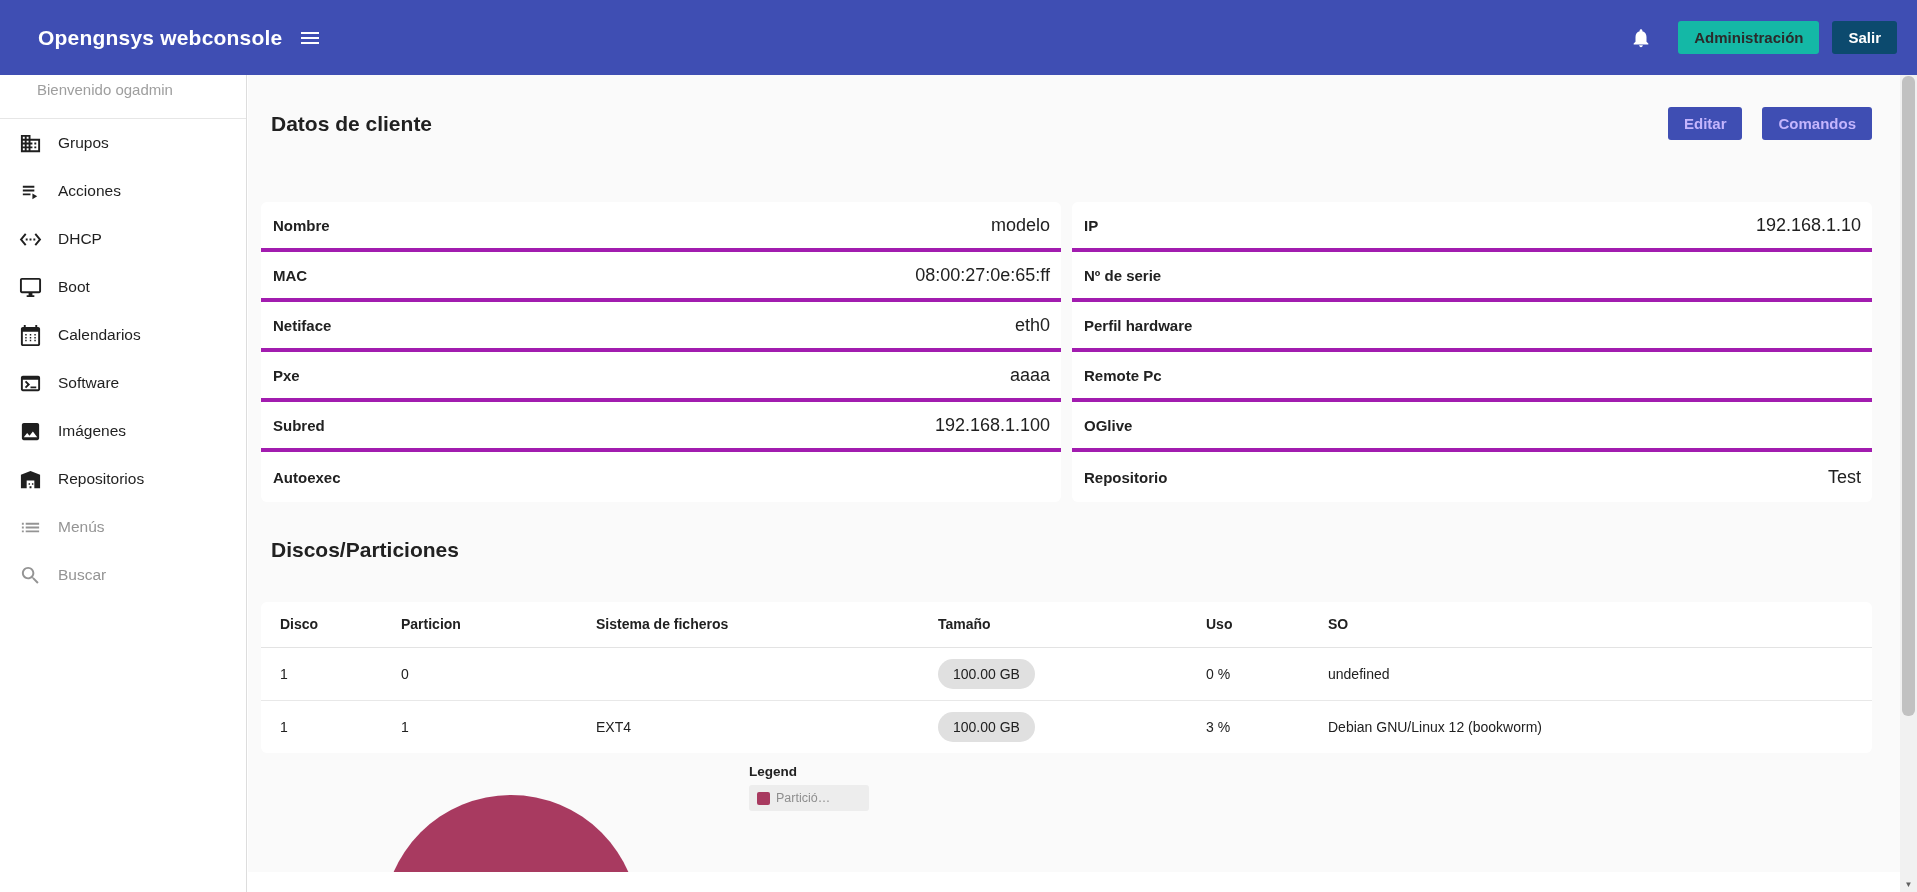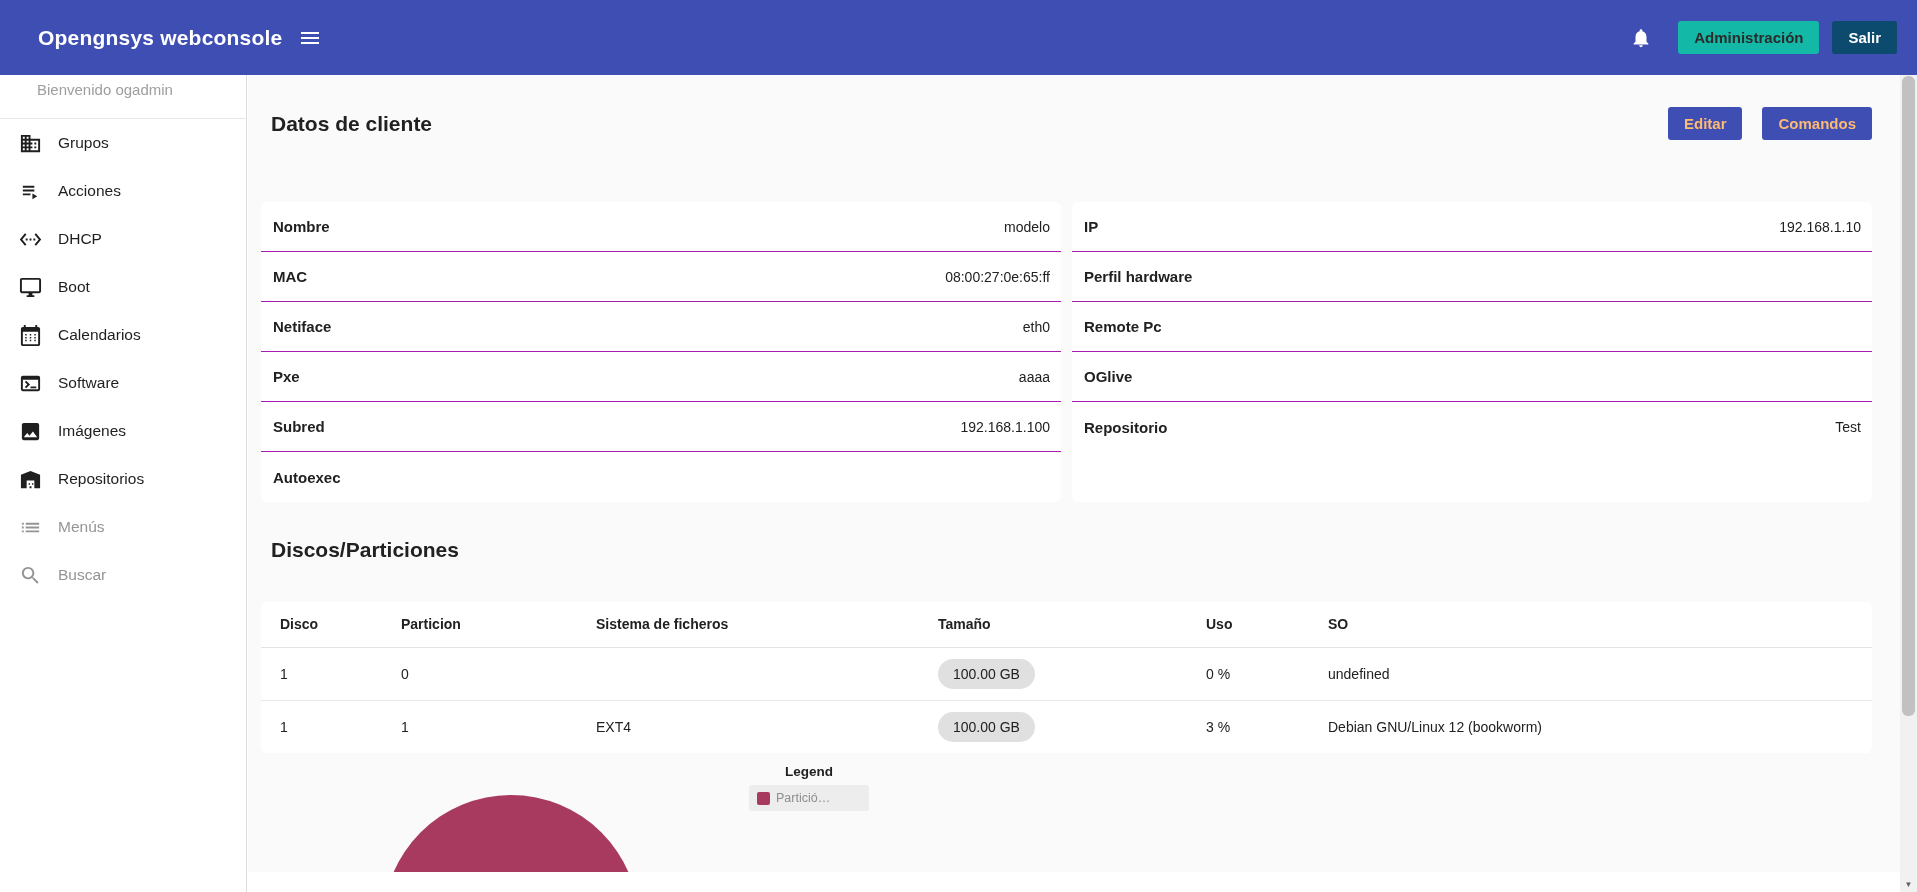--- a/index.html
+++ b/index.html
@@ -10,21 +10,21 @@
   .topbar { position:absolute; left:0; top:0; width:1917px; height:75px;
     background:#3f4eb3; display:flex; align-items:center; padding:0 20px 0 38px; z-index:10; }
   .topbar-title { color:#fff; font-size:21px; font-weight:bold; letter-spacing:.2px; }
   .hamburger { margin-left:16px; color:#fff; cursor:pointer; display:flex; align-items:center; }
   .topbar-spacer { flex:1; }
   .bell { color:#fff; margin-right:26px; cursor:pointer; display:flex; align-items:center; }
   .btn { border:none; border-radius:3px; font-family:inherit; font-weight:bold;
     font-size:15px; height:33px; padding:0 16px; cursor:pointer; }
   .btn-admin { background:#14b8a6; color:#2b2b2b; margin-right:13px; }
   .btn-danger { background:#0c4a6e; color:#fff; }
-  .btn-primary { background:#3f4eb3; color:#fdba74; }
+  .btn-primary { background:#3f4eb3; color:#c4b5fd; }
 
   
   .sidebar { position:absolute; left:0; top:59px; width:247px; height:833px;
     background:#fff; border-right:1px solid #ddd; }
   .welcome { color:#9e9e9e; font-size:15px; padding:22px 0 20px 37px; }
   .side-divider { border-bottom:1px solid #e6e6e6; }
   .side-item { height:48px; display:flex; align-items:center; padding-left:18px; cursor:pointer; }
   .side-item .ic { width:24px; height:24px; display:flex; align-items:center; justify-content:center; }
   .side-item .lbl { margin-left:16px; font-size:15.5px; color:#1f1f1f; }
   .side-item.disabled .lbl { color:#949494; }
@@ -36,43 +36,43 @@
   .main-bg { position:absolute; left:0; top:0; width:1652px; height:813px; background:#fafafa; overflow:hidden; }
   .content { padding:48px 28px 0 13px; }
 
   .page-header { display:flex; align-items:center; height:33px; }
   .page-title { font-size:21px; font-weight:bold; padding-left:10px; }
   .page-actions { margin-left:auto; display:flex; gap:20px; }
 
   .fields { display:grid; grid-template-columns:1fr 1fr; gap:11px; margin-top:62px; }
   .card { background:#fff; border-radius:6px; }
   .frow { height:50px; display:flex; align-items:center; padding:0 11px 0 12px;
-    border-bottom:1px solid #a21caf; }
+    border-bottom:4px solid #a21caf; }
   .frow:last-child { border-bottom:none; }
   .frow .flabel { font-weight:bold; font-size:15px; }
-  .frow .fvalue { margin-left:auto; font-size:14px; }
+  .frow .fvalue { margin-left:auto; font-size:18px; }
 
   .section-title { font-size:21px; font-weight:bold; margin-top:36px; padding-left:10px; }
 
   .ptable-card { margin-top:40px; background:#fff; border-radius:6px; overflow:hidden; }
   table.ptable { width:100%; border-collapse:collapse; table-layout:fixed; }
   .ptable col.c1{width:140px}.ptable col.c2{width:195px}.ptable col.c3{width:342px}
   .ptable col.c4{width:268px}.ptable col.c5{width:122px}
   .ptable th { text-align:left; font-size:14px; font-weight:bold; height:45px;
     border-bottom:1px solid #e3e3e3; }
   .ptable td { height:53px; font-size:14px; border-bottom:1px solid #e8e8e8; }
   .ptable tr:last-child td { border-bottom:none; }
   .ptable th:first-child, .ptable td:first-child { padding-left:19px; }
   .chip { display:inline-block; background:#e0e0e0; border-radius:16px; padding:7px 15px;
     font-size:14px; color:#212121;text-align:right; }
 
   
   .chart-area { position:relative; height:122px; overflow:hidden; }
   .pie { position:absolute; left:122px; top:42px; width:256px; height:256px; border-radius:50%; }
-  .legend { position:absolute; left:488px; top:11px; width:120px; text-align:center; }
+  .legend { position:absolute; left:488px; top:11px; width:120px; text-align:left; }
   .legend-title { font-size:13.5px; font-weight:bold; }
   .legend-box { margin-top:6px; background:#ededed; border-radius:3px; display:flex;
     align-items:center; gap:6px; padding:6px 8px; }
   .legend-swatch { width:13px; height:13px; border-radius:2px; flex:0 0 auto; }
   .legend-label { font-size:12.5px; color:#8e8e8e; white-space:nowrap; overflow:hidden;
     text-overflow:ellipsis; }
 
   .bottom-white { position:absolute; left:0; top:813px; width:1652px; height:20px; background:#fff; }
 
   
@@ -234,20 +234,24 @@
           <div class="frow">
             <span class="flabel">Autoexec</span>
             <span class="fvalue"></span>
           </div>
         </div>
 
         <div class="card">
           <div class="frow">
             <span class="flabel">IP</span>
             <span class="fvalue">192.168.1.10</span>
+          </div>
+          <div class="frow">
+            <span class="flabel">Nº de serie</span>
+            <span class="fvalue"></span>
           </div>
           <div class="frow">
             <span class="flabel">Perfil hardware</span>
             <span class="fvalue"></span>
           </div>
           <div class="frow">
             <span class="flabel">Remote Pc</span>
             <span class="fvalue"></span>
           </div>
           <div class="frow">

